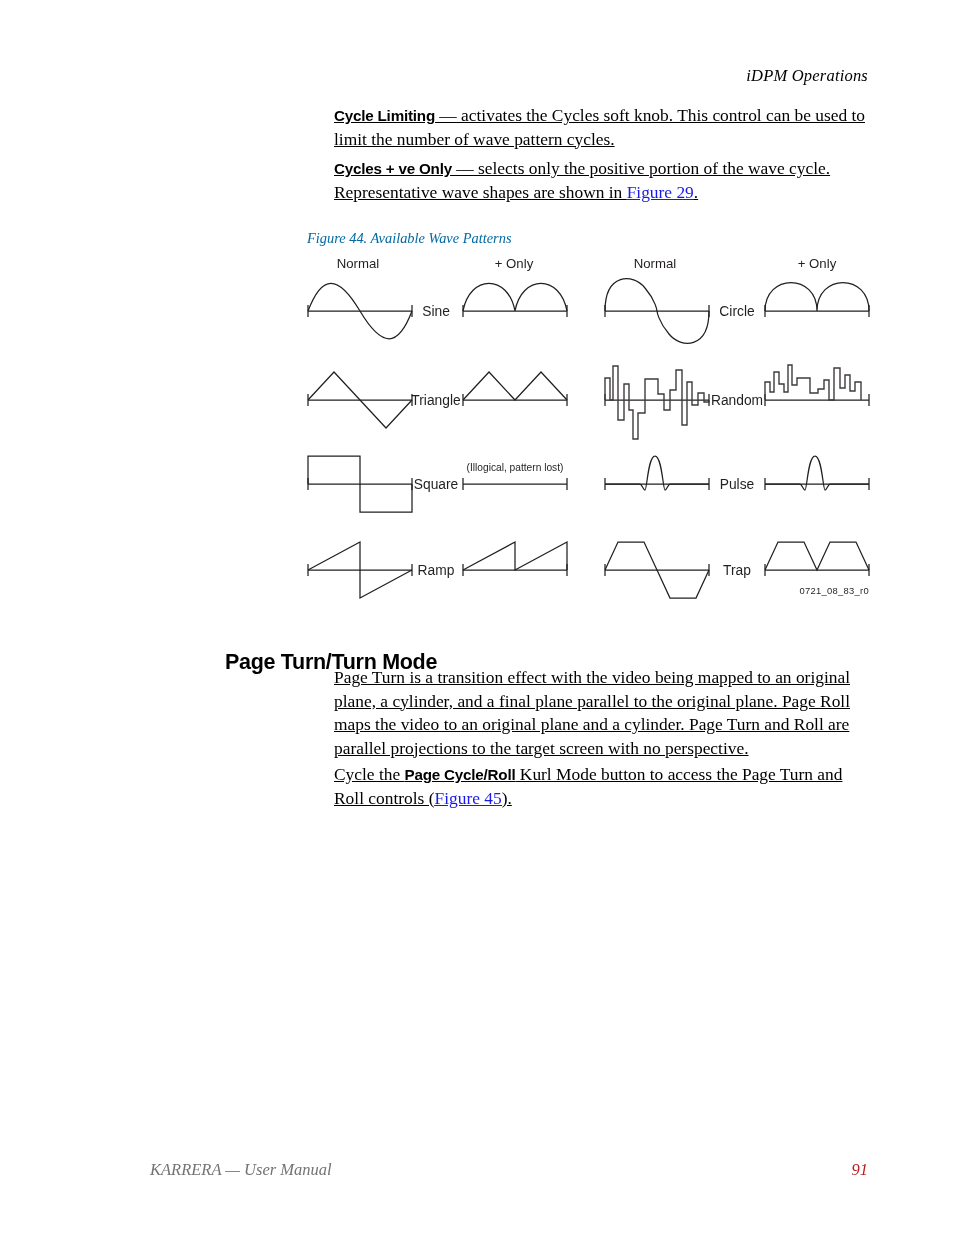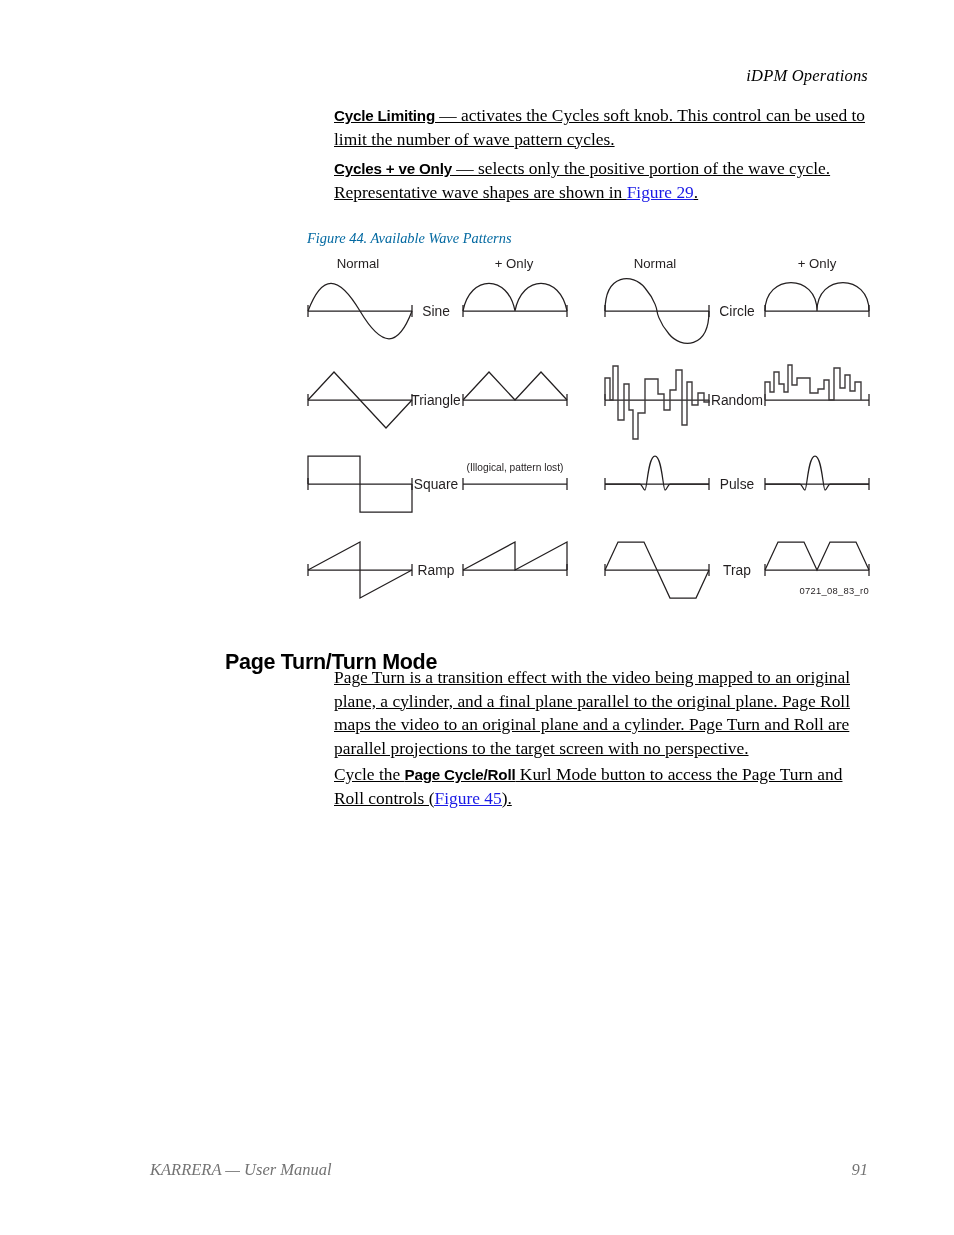--- a/index.html
+++ b/index.html
@@ -138,21 +138,21 @@
     color: #737373;
     margin-left: 20px;
   }
   #footer-page {
     position: absolute;
     right: 86px;
     bottom: 55px;
     font-family: "Liberation Serif", serif;
     font-style: italic;
     font-size: 16.5px;
-    color: #737373;
+    color: #b91c1c;
   }
 </style>
 </head>
 <body>
 
 <div id="running-head">iDPM Operations</div>
 
 <div class="body-block" style="top:104px;">
   <p class="para">
     <span class="runin">Cycle Limiting</span><span> — activates the Cycles soft knob. This control can be used to limit the number of wave pattern cycles.</span>

